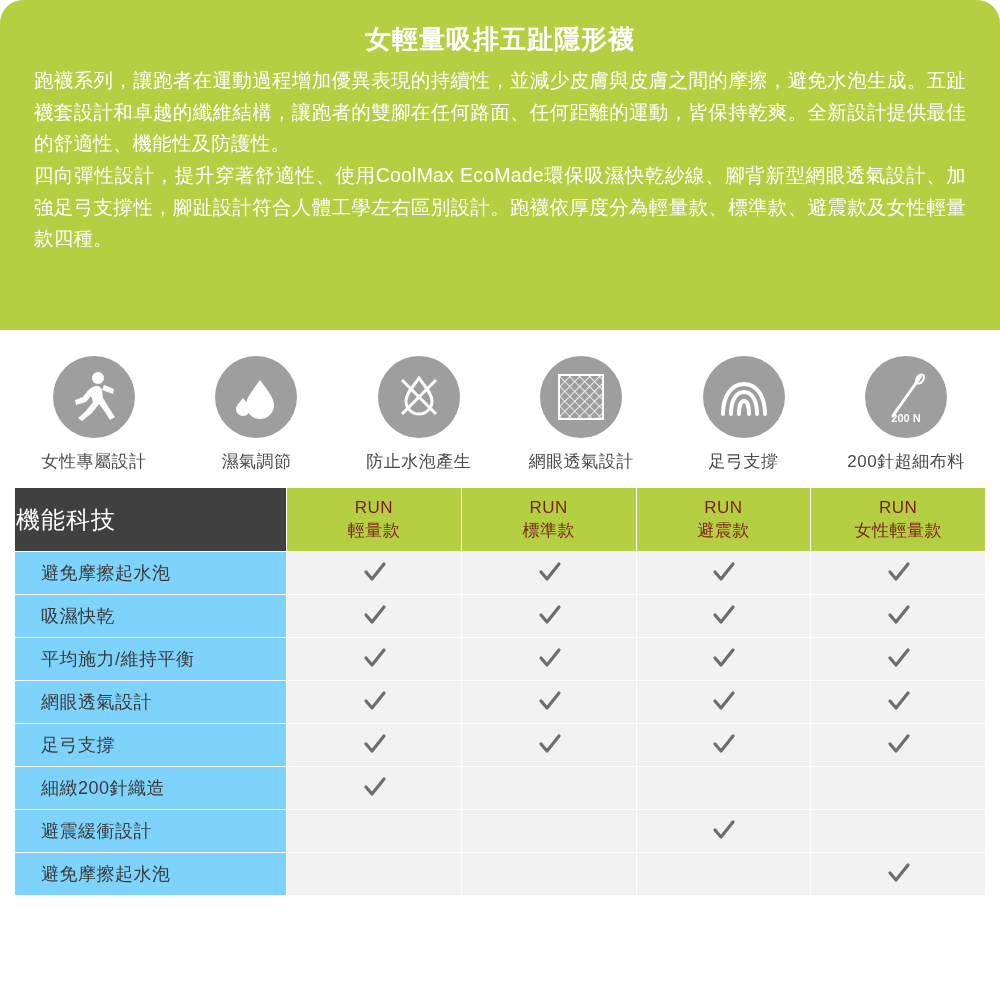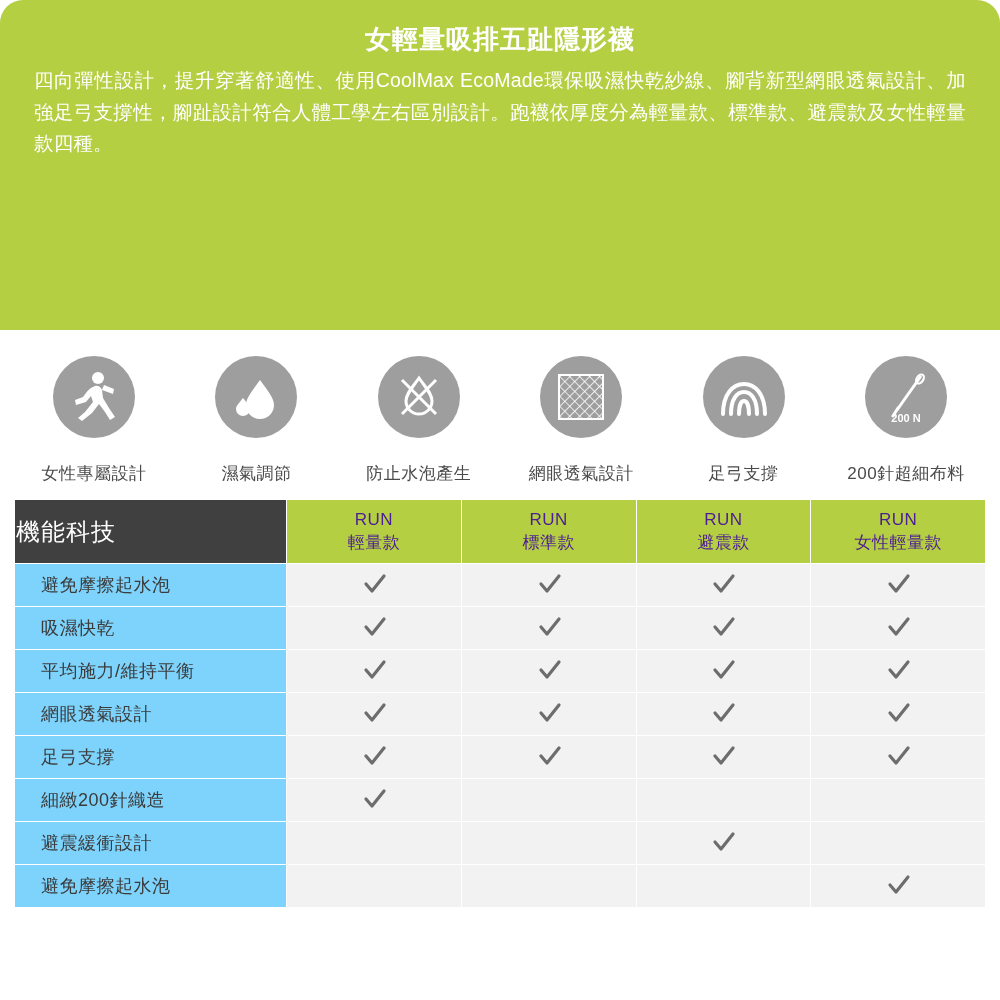--- a/index.html
+++ b/index.html
@@ -53,21 +53,21 @@
   .feature-circle {
     width: 82px; height: 82px;
     border-radius: 50%;
     background: #9e9e9e;
     display: flex;
     align-items: center;
     justify-content: center;
     position: relative;
   }
   .feature-label {
-    margin-top: 24px;
+    margin-top: 12px;
     font-size: 17px;
     color: #4a4a4a;
     letter-spacing: 0.5px;
     white-space: nowrap;
   }
 
   
   .table-wrap { padding: 8px 14px 10px 14px; }
   table.spec {
     width: 972px;
@@ -82,21 +82,21 @@
     color: #ffffff;
     font-size: 24px;
     font-weight: normal;
     height: 64px;
     width: 272px;
     text-align: left;
     letter-spacing: 1px;
   }
   .th-col {
     background: #b4cf42;
-    color: #4c1d95;
+    color: #7f1d1d;
     font-size: 17px;
     font-weight: normal;
     height: 64px;
     text-align: center;
     line-height: 1.35;
     letter-spacing: 0.5px;
   }
   .th-col .run { display: block; }
   .th-col .sub { display: block; }
   td.rowlabel {
@@ -119,20 +119,21 @@
   }
   .check svg { display: block; }
 </style>
 </head>
 <body>
 
 <div class="page">
 
   <div class="hero">
     <div class="hero-title">女輕量吸排五趾隱形襪</div>
+    <p class="hero-para">跑襪系列，讓跑者在運動過程增加優異表現的持續性，並減少皮膚與皮膚之間的摩擦，避免水泡生成。五趾襪套設計和卓越的纖維結構，讓跑者的雙腳在任何路面、任何距離的運動，皆保持乾爽。全新設計提供最佳的舒適性、機能性及防護性。</p>
     <p class="hero-para">四向彈性設計，提升穿著舒適性、使用CoolMax EcoMade環保吸濕快乾紗線、腳背新型網眼透氣設計、加強足弓支撐性，腳趾設計符合人體工學左右區別設計。跑襪依厚度分為輕量款、標準款、避震款及女性輕量款四種。</p>
   </div>
 
   <div class="features">
 
     <div class="feature">
       <div class="feature-circle">
         <svg width="58" height="58" viewBox="0 0 58 58">
           <g fill="#ffffff">
             <circle cx="33" cy="10" r="6"></circle>

